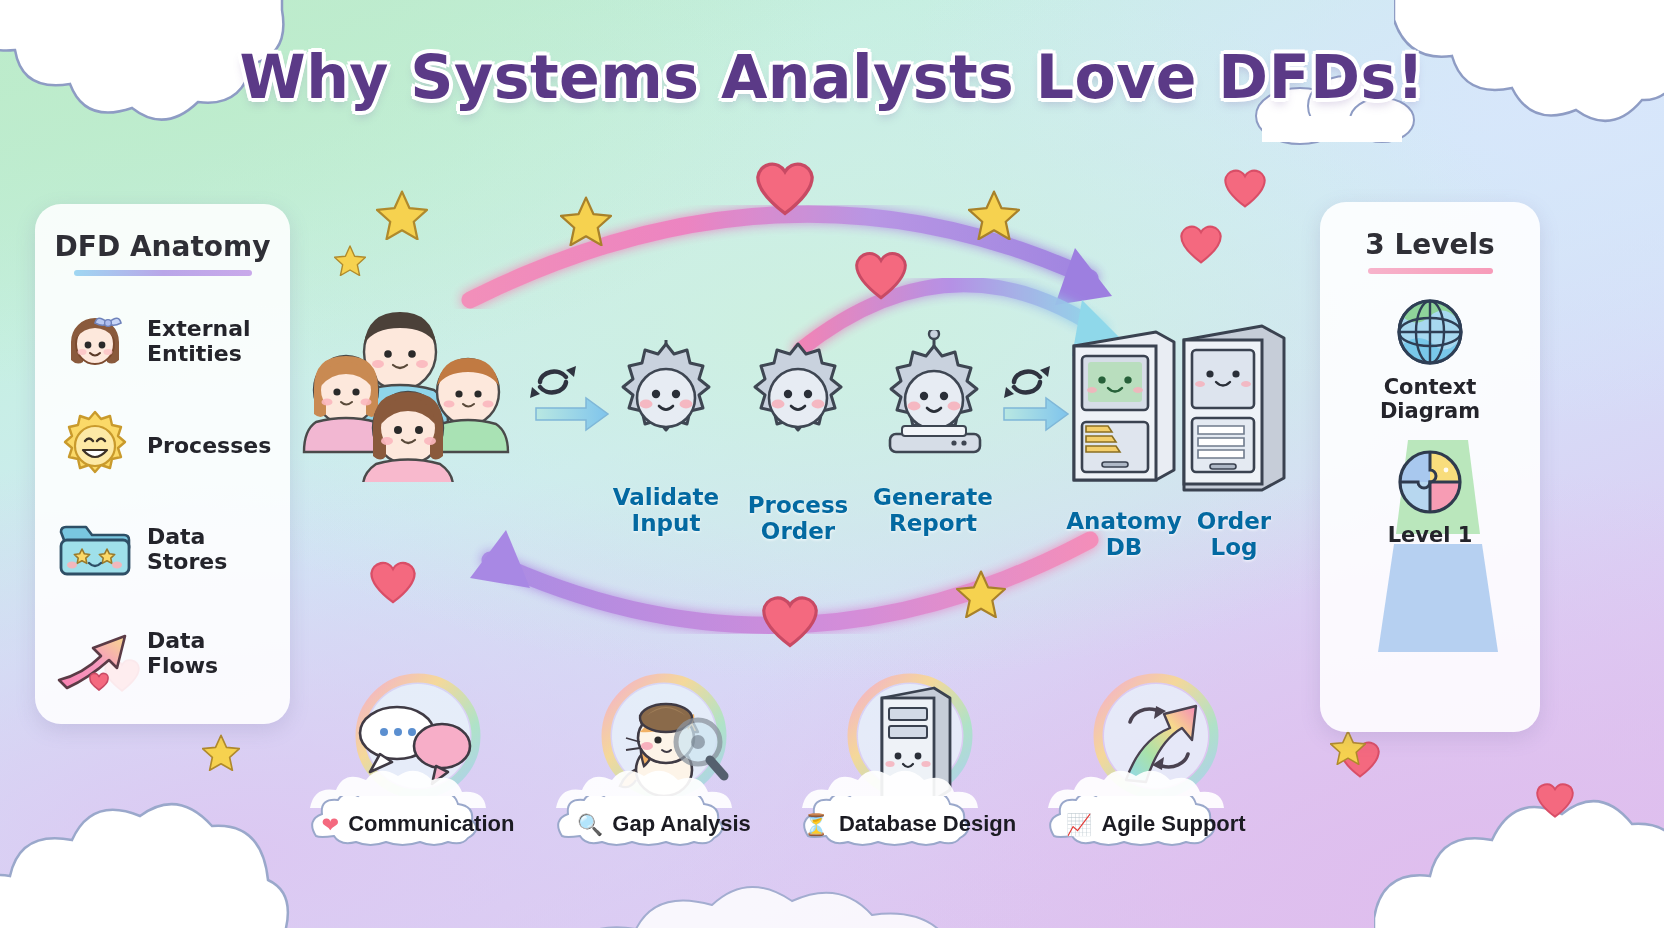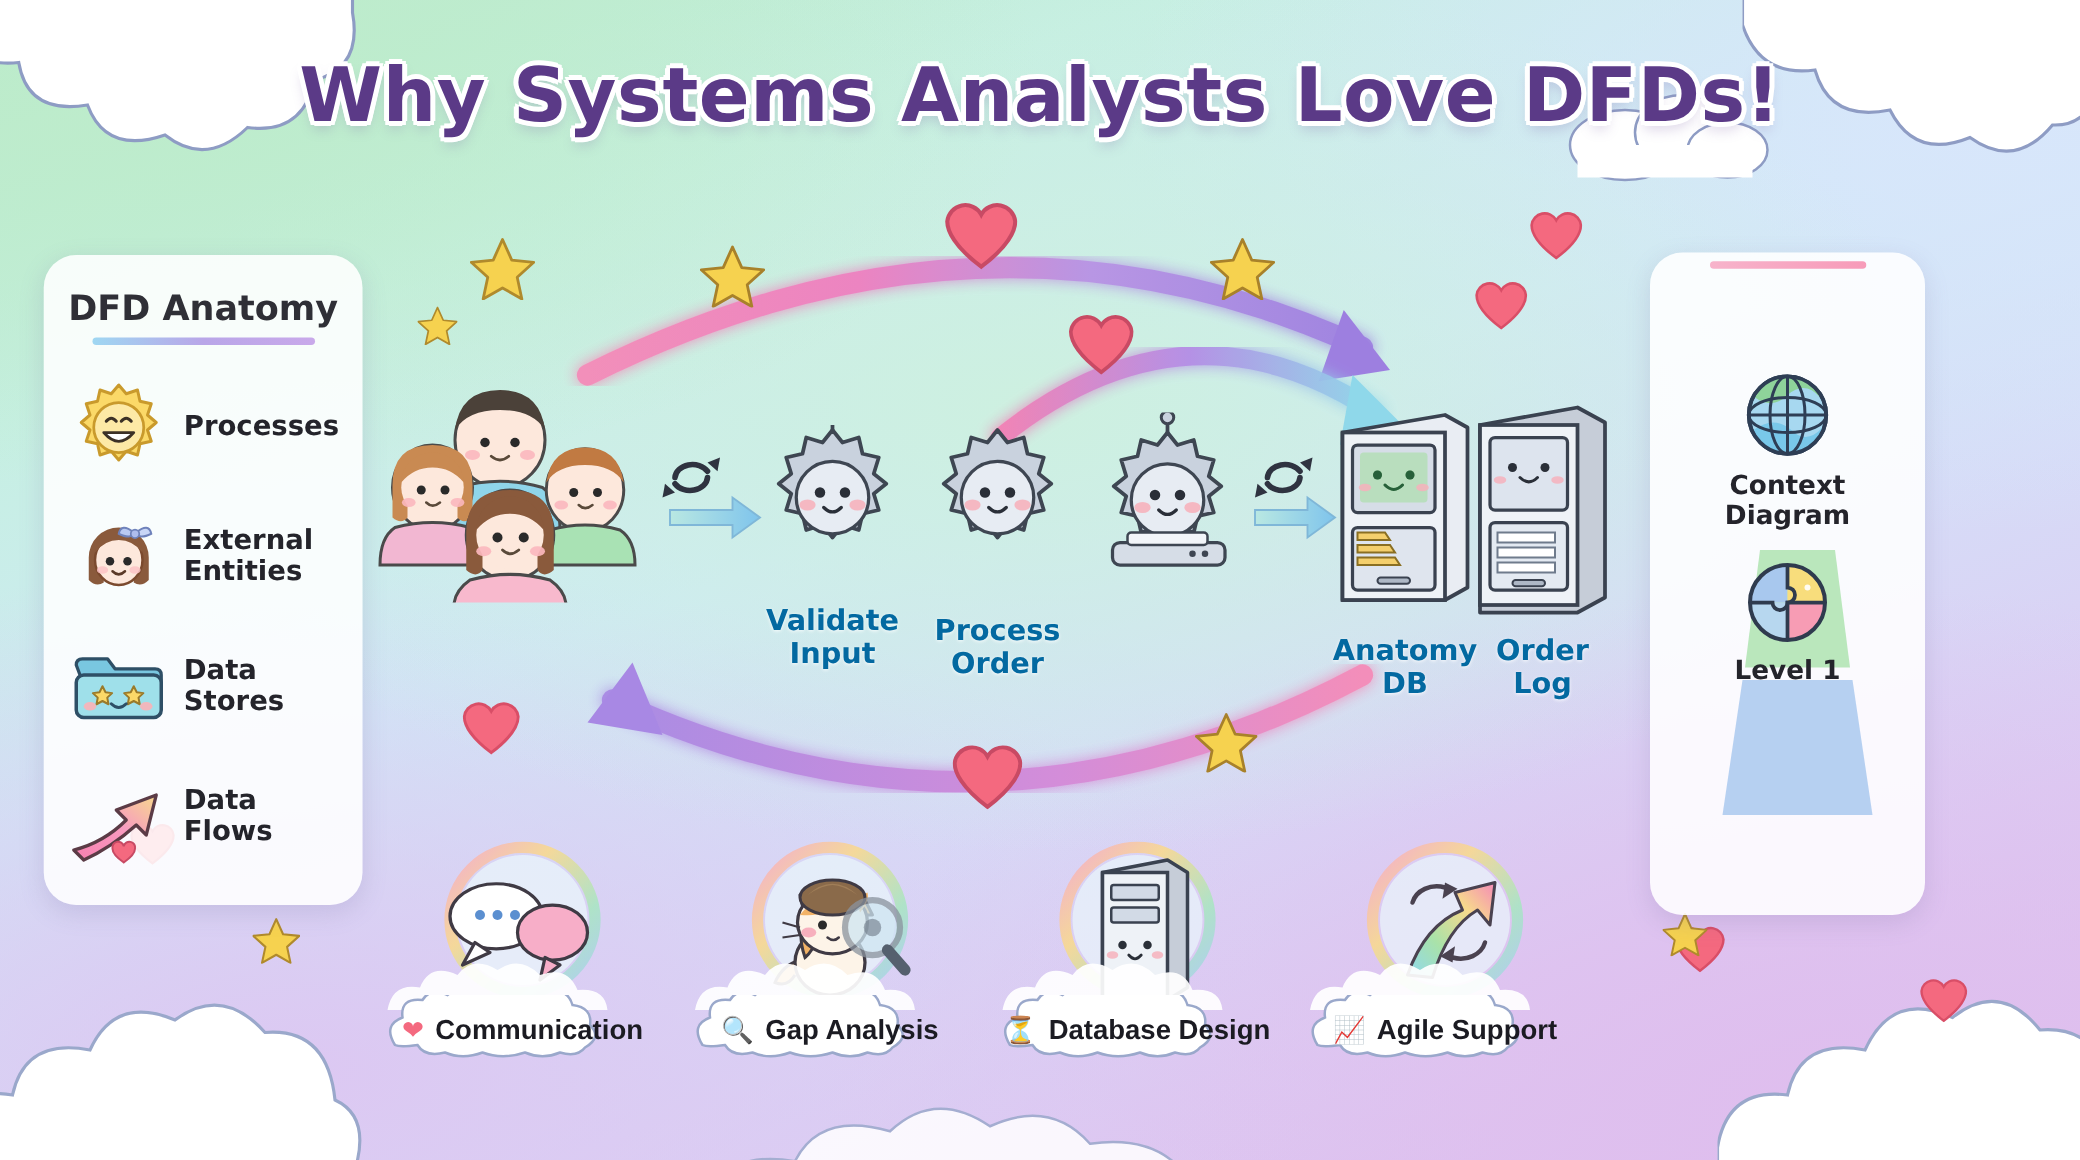--- a/index.html
+++ b/index.html
@@ -268,33 +268,20 @@
 
 <div class="panel" id="panel-left">
   <div class="panel-title">DFD Anatomy</div>
   <div class="title-rule" id="rule-left"></div>
 
   <div class="anatomy-list">
 
     <div class="anatomy-row">
       <div class="anatomy-icon">
         <svg width="80" height="80" viewBox="0 0 80 80">
-          <path d="M40,6 l6,7 l9,-3 l2,9 l9,2 l-3,9 l7,6 l-7,6 l3,9 l-9,2 l-2,9 l-9,-3 l-6,7 l-6,-7 l-9,3 l-2,-9 l-9,-2 l3,-9 l-7,-6 l7,-6 l-3,-9 l9,-2 l2,-9 l9,3z" fill="#fbd968" stroke="#c99a2c" stroke-width="2.4" stroke-linejoin="round"></path>
-          <circle cx="40" cy="40" r="20" fill="#fde9a6" stroke="#c99a2c" stroke-width="2.2"></circle>
-          <path d="M30,35 q4,-5 8,0" fill="none" stroke="#3c3126" stroke-width="2.4" stroke-linecap="round"></path>
-          <path d="M42,35 q4,-5 8,0" fill="none" stroke="#3c3126" stroke-width="2.4" stroke-linecap="round"></path>
-          <path d="M28,44 q12,14 24,0 z" fill="#fff" stroke="#3c3126" stroke-width="2.2" stroke-linejoin="round"></path>
-        </svg>
-      </div>
-      <div class="anatomy-label">Processes</div>
-    </div>
-
-    <div class="anatomy-row">
-      <div class="anatomy-icon">
-        <svg width="80" height="80" viewBox="0 0 80 80">
           <path d="M16,40 a24,24 0 0 1 48,0 l0,18 q-6,6 -12,2 l0,-10 l-24,0 l0,10 q-6,4 -12,-2 z" fill="#8a5a3c"></path>
           <ellipse cx="40" cy="42" rx="19" ry="20" fill="#fde8dc" stroke="#7b4a2e" stroke-width="2"></ellipse>
           <path d="M21,36 a19,19 0 0 1 38,0 q-8,-10 -19,-10 q-11,0 -19,10z" fill="#8a5a3c"></path>
           <circle cx="33" cy="43" r="3.4" fill="#2a2a2a"></circle>
             <circle cx="47" cy="43" r="3.4" fill="#2a2a2a"></circle>
           <ellipse cx="27" cy="50" rx="4.5" ry="3" fill="#fbc3c6" opacity=".85"></ellipse>
           <ellipse cx="53" cy="50" rx="4.5" ry="3" fill="#fbc3c6" opacity=".85"></ellipse>
           <path d="M35,51 q5,5 10,0" fill="none" stroke="#5a3a28" stroke-width="2" stroke-linecap="round"></path>
           <g>
             <path d="M52,20 q-10,-8 -12,1 q10,5 12,-1z" fill="#b9c9f2" stroke="#6f82bb" stroke-width="1.6"></path>
@@ -303,20 +290,33 @@
           </g>
         </svg>
       </div>
       <div class="anatomy-label">External
 Entities</div>
     </div>
 
     <div class="anatomy-row">
       <div class="anatomy-icon">
         <svg width="80" height="80" viewBox="0 0 80 80">
+          <path d="M40,6 l6,7 l9,-3 l2,9 l9,2 l-3,9 l7,6 l-7,6 l3,9 l-9,2 l-2,9 l-9,-3 l-6,7 l-6,-7 l-9,3 l-2,-9 l-9,-2 l3,-9 l-7,-6 l7,-6 l-3,-9 l9,-2 l2,-9 l9,3z" fill="#fbd968" stroke="#c99a2c" stroke-width="2.4" stroke-linejoin="round"></path>
+          <circle cx="40" cy="40" r="20" fill="#fde9a6" stroke="#c99a2c" stroke-width="2.2"></circle>
+          <path d="M30,35 q4,-5 8,0" fill="none" stroke="#3c3126" stroke-width="2.4" stroke-linecap="round"></path>
+          <path d="M42,35 q4,-5 8,0" fill="none" stroke="#3c3126" stroke-width="2.4" stroke-linecap="round"></path>
+          <path d="M28,44 q12,14 24,0 z" fill="#fff" stroke="#3c3126" stroke-width="2.2" stroke-linejoin="round"></path>
+        </svg>
+      </div>
+      <div class="anatomy-label">Processes</div>
+    </div>
+
+    <div class="anatomy-row">
+      <div class="anatomy-icon">
+        <svg width="80" height="80" viewBox="0 0 80 80">
           <path d="M6,22 q0,-5 5,-5 l20,0 l6,8 l32,0 q5,0 5,5 l0,8 l-62,0z" fill="#79c7e0" stroke="#2e4f66" stroke-width="2.6" stroke-linejoin="round"></path>
           <rect x="6" y="30" width="68" height="34" rx="6" fill="#9fe0ea" stroke="#2e4f66" stroke-width="2.8"></rect>
           <path d="M27,39 l2.4,4.8 l5.3,.7 l-3.9,3.6 l1,5.3 l-4.8,-2.6 l-4.8,2.6 l1,-5.3 l-3.9,-3.6 l5.3,-.7z" fill="#fbd968" stroke="#9a7a2a" stroke-width="1.6" stroke-linejoin="round"></path>
           <path d="M52,39 l2.4,4.8 l5.3,.7 l-3.9,3.6 l1,5.3 l-4.8,-2.6 l-4.8,2.6 l1,-5.3 l-3.9,-3.6 l5.3,-.7z" fill="#fbd968" stroke="#9a7a2a" stroke-width="1.6" stroke-linejoin="round"></path>
           <ellipse cx="17" cy="55" rx="5" ry="3.4" fill="#f9b3b8" opacity=".9"></ellipse>
           <ellipse cx="62" cy="55" rx="5" ry="3.4" fill="#f9b3b8" opacity=".9"></ellipse>
           <path d="M34,53 q6,6 12,0" fill="none" stroke="#2e4f66" stroke-width="2.4" stroke-linecap="round"></path>
         </svg>
       </div>
       <div class="anatomy-label">Data
@@ -337,20 +337,21 @@
           <path d="M44,76 C37,71 35,67 35,65 A4.5,4.5 0 0 1 44,63 A4.5,4.5 0 0 1 53,65 C53,67 51,71 44,76Z" fill="#f4697f" stroke="#c84a64" stroke-width="1.6"></path>
         </svg>
       </div>
       <div class="anatomy-label">Data
 Flows</div>
     </div>
   </div>
 </div>
 
 <div class="panel" id="panel-right">
+  <div class="panel-title">3 Levels</div>
   <div class="title-rule" id="rule-right"></div>
 
   <svg style="position:absolute; left:0; top:236px;" width="220" height="296" viewBox="0 0 220 296">
     <path d="M88,2 L148,2 L160,96 L76,96 Z" fill="#b6e6b8" opacity=".95"></path>
     <path d="M74,106 L162,106 L178,214 L58,214 Z" fill="#b2cdf0" opacity=".95"></path>
   </svg>
 
   <div class="lvl-item" style="top:90px;">
     <svg width="80" height="80" viewBox="0 0 80 80">
       <circle cx="40" cy="40" r="31" fill="#a7d8f0" stroke="#2e3e55" stroke-width="3"></circle>
@@ -485,20 +486,22 @@
         <circle cx="72" cy="66" r="4.2" fill="#2a2f38"></circle>
       <ellipse cx="42" cy="76" rx="6.5" ry="4.4" fill="#f6b2bc" opacity=".9"></ellipse>
       <ellipse cx="82" cy="76" rx="6.5" ry="4.4" fill="#f6b2bc" opacity=".9"></ellipse>
       <path d="M55,78 q7,7 14,0" fill="none" stroke="#2a2f38" stroke-width="2.6" stroke-linecap="round"></path>
       <rect x="18" y="104" width="90" height="18" rx="6" fill="#d6dde7" stroke="#3e4652" stroke-width="2.6"></rect>
       <rect x="30" y="96" width="64" height="10" rx="3" fill="#f2f5f9" stroke="#3e4652" stroke-width="2"></rect>
       <circle cx="92" cy="113" r="2.6" fill="#3e4652"></circle>
         <circle cx="82" cy="113" r="2.6" fill="#3e4652"></circle>
     </svg>
   </div>
+  <div class="node-label" style="left:868px; top:484px; width:130px;">Generate
+Report</div>
 
   <div class="abs" style="left:1064px; top:322px;">
     <svg width="120" height="170" viewBox="0 0 120 170">
       <path d="M10,24 l82,-14 l18,10 l0,128 l-18,10 l-82,0z" fill="#e9edf3" stroke="#3a4250" stroke-width="3" stroke-linejoin="round"></path>
       <rect x="10" y="24" width="82" height="134" fill="#eef2f7" stroke="#3a4250" stroke-width="3"></rect>
       <rect x="18" y="34" width="66" height="54" rx="4" fill="#d6dde7" stroke="#3a4250" stroke-width="2.6"></rect>
       <circle cx="38" cy="58" r="3.6" fill="#2a6a3e"></circle>
         <circle cx="64" cy="58" r="3.6" fill="#2a6a3e"></circle>
       <path d="M44,66 q7,7 14,0" fill="none" stroke="#2a6a3e" stroke-width="2.4" stroke-linecap="round"></path>
       <rect x="24" y="40" width="54" height="40" rx="3" fill="#a9dfa8" opacity=".65"></rect>

